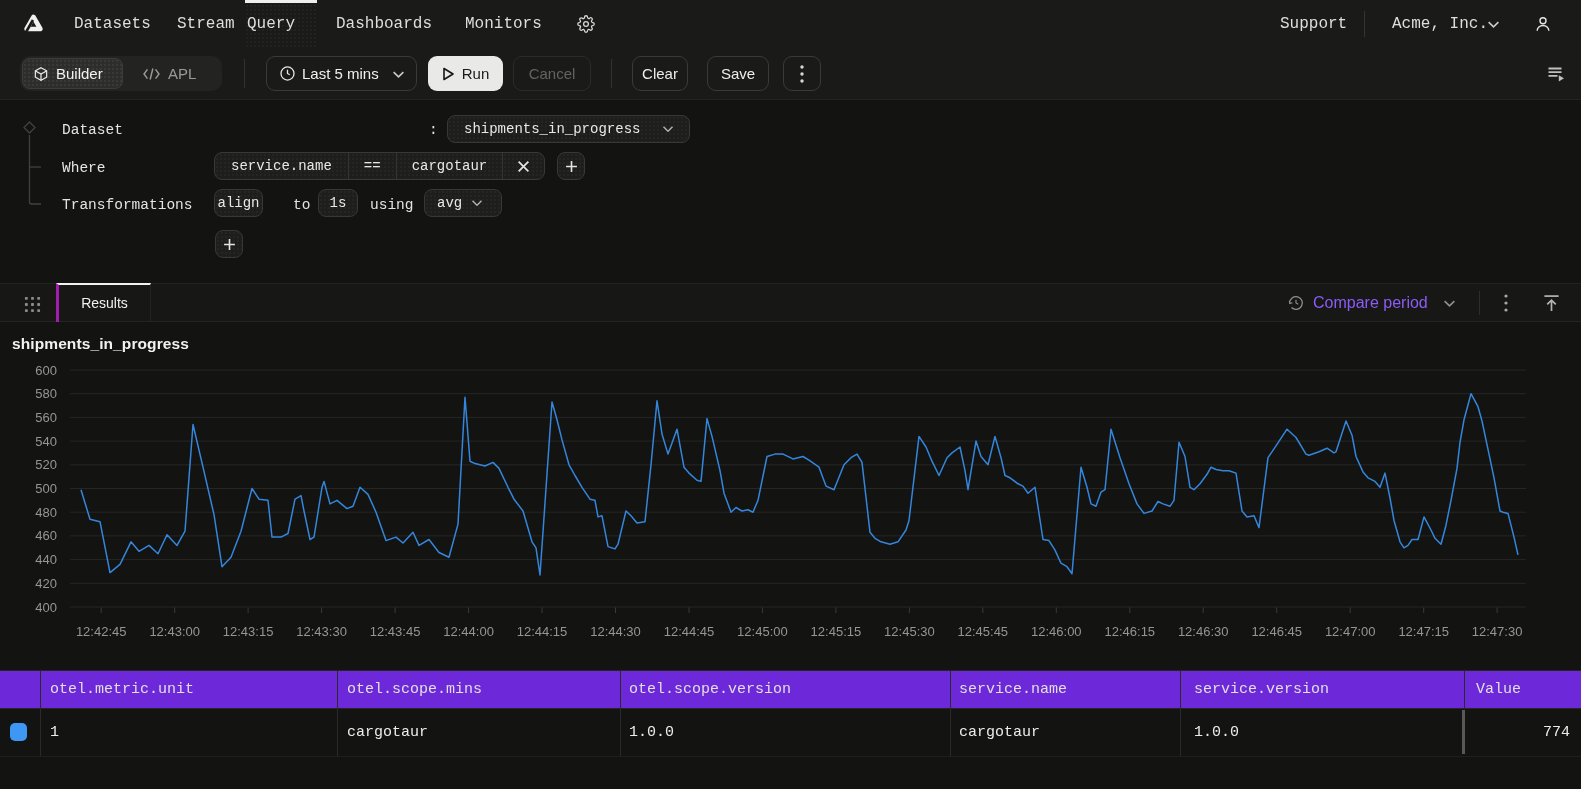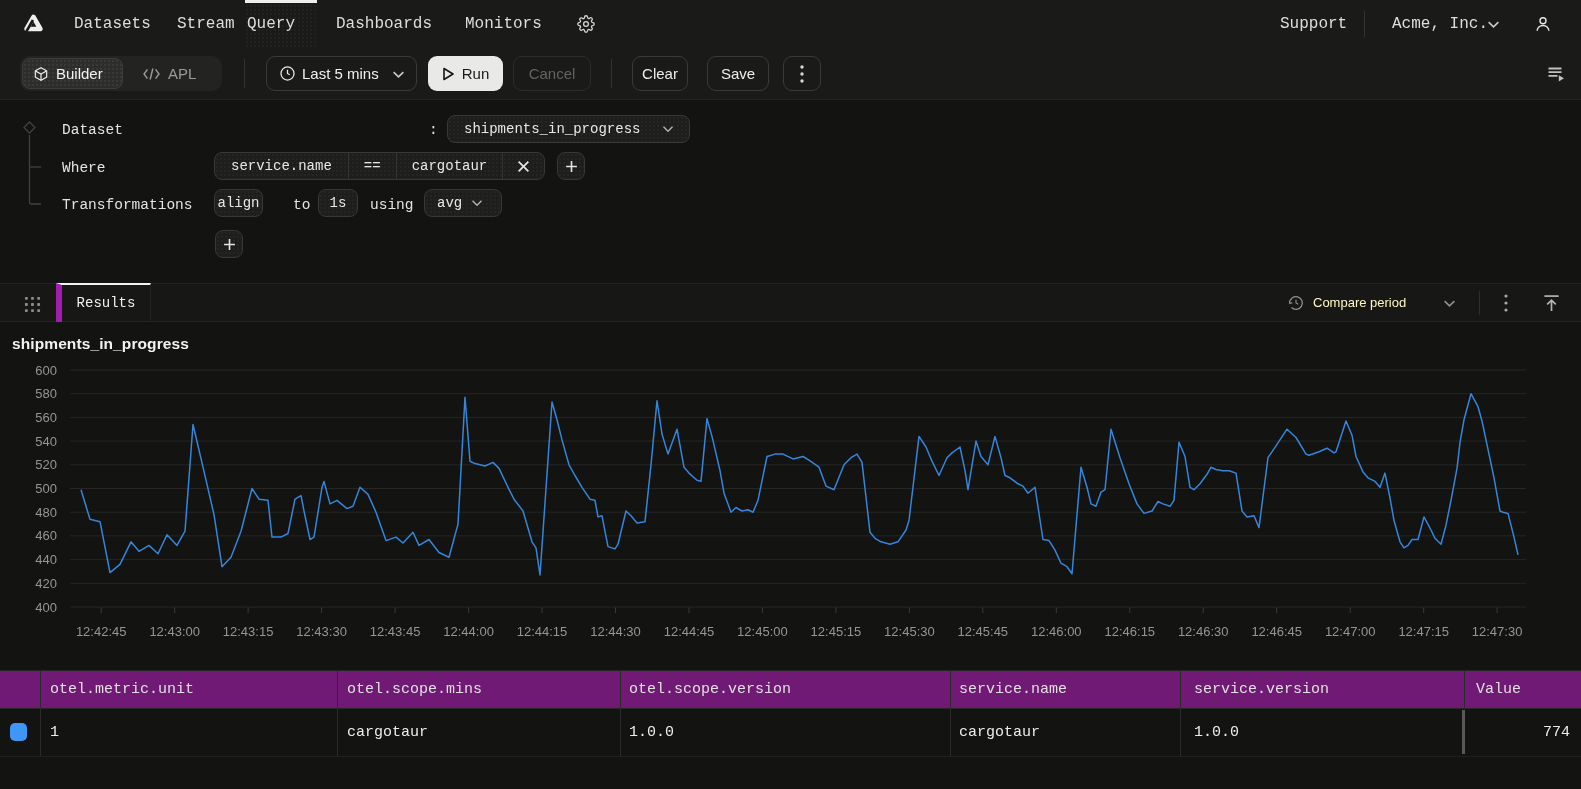--- a/index.html
+++ b/index.html
@@ -18,21 +18,21 @@
 .btn.bordered { border:1px solid #3a3a39; background:transparent; }
 
 .pill { position:absolute; height:28px; border:1px solid #383837; background:#1e1e1d; background-image:radial-gradient(rgba(255,255,255,0.03) 0.8px, transparent 0.9px); background-size:4px 4px; border-radius:8px; display:flex; align-items:center; font-family:"Liberation Mono", monospace; font-size:14px; color:#e8e8e6; }
 .blabel { position:absolute; font-family:"Liberation Mono", monospace; font-size:14.5px; color:#e4e4e2; }
 
 #rhead { position:absolute; left:0; top:283px; width:1581px; height:39px; background:#171716; border-top:1px solid #232322; border-bottom:1px solid #232322; }
 
 #chart { position:absolute; left:0; top:322px; width:1581px; height:348px; background:#131312; }
 
 #table { position:absolute; left:0; top:670px; width:1581px; height:119px; background:#131312; border-top:1px solid #262625; }
-#thead { position:absolute; left:0; top:0; width:1581px; height:38px; background:#701a75; border-bottom:1px solid #262625; }
+#thead { position:absolute; left:0; top:0; width:1581px; height:38px; background:#6d28d9; border-bottom:1px solid #262625; }
 #thead .th { position:absolute; top:0; height:38px; line-height:38px; font-family:"Liberation Mono", monospace; font-size:15px; color:#e0e0de; }
 #trow { position:absolute; left:0; top:38px; width:1581px; height:48px; border-bottom:1px solid #1f1f1e; }
 #trow .td { position:absolute; top:0; height:48px; line-height:48px; font-family:"Liberation Mono", monospace; font-size:15px; color:#ececea; }
 .vsep { position:absolute; width:1px; background:#2a2a29; }
 </style>
 </head>
 <body>
 
 <div id="nav">
   <div id="query-active-bg"></div>
@@ -162,27 +162,27 @@
     <rect x="1" y="1" width="3" height="3" rx="0.8"></rect>
       <rect x="7.5" y="1" width="3" height="3" rx="0.8"></rect>
       <rect x="14" y="1" width="3" height="3" rx="0.8"></rect>
     <rect x="1" y="7.5" width="3" height="3" rx="0.8"></rect>
       <rect x="7.5" y="7.5" width="3" height="3" rx="0.8"></rect>
       <rect x="14" y="7.5" width="3" height="3" rx="0.8"></rect>
     <rect x="1" y="14" width="3" height="3" rx="0.8"></rect>
       <rect x="7.5" y="14" width="3" height="3" rx="0.8"></rect>
       <rect x="14" y="14" width="3" height="3" rx="0.8"></rect>
   </svg>
-  <div class="abs" style="left:56px;top:-1px;width:95px;height:39px;border-left:6px solid #a21caf;border-right:1px solid #232322;border-top:2px solid #f2f2f0;line-height:37px;text-align:center;font-family:Liberation Mono, monospace;font-size:14px;color:#f0f0ee">Results</div>
+  <div class="abs" style="left:56px;top:-1px;width:95px;height:39px;border-left:3px solid #a21caf;border-right:1px solid #232322;border-top:2px solid #f2f2f0;line-height:37px;text-align:center;font-family:Liberation Sans, sans-serif;font-size:14px;color:#f0f0ee">Results</div>
   <svg class="abs" style="left:1287px;top:10px" width="18" height="18" viewBox="0 0 24 24" fill="none" stroke="#90908e" stroke-width="1.7">
     <path d="M3.5 12 a8.5 8.5 0 1 1 2.5 6"></path>
     <path d="M3.2 9 L3.7 12.6 L7.2 11.6" stroke-width="1.5"></path>
     <path d="M12 7.5 L12 12 L15 13.6" stroke-width="1.5"></path>
   </svg>
-  <div class="abs" style="left:1313px;top:0;height:38px;line-height:38px;font-size:13px;color:#fef9c3">Compare period</div>
+  <div class="abs" style="left:1313px;top:0;height:38px;line-height:38px;font-size:16px;color:#8b5cf6">Compare period</div>
   <svg class="abs" style="left:1443px;top:15px" width="13" height="9" viewBox="0 0 12 8" fill="none" stroke="#90908e" stroke-width="1.5">
       <path d="M1.5 1.8 L6 6.2 L10.5 1.8"></path>
     </svg>
   <div class="abs" style="left:1479px;top:7px;width:1px;height:24px;background:#2e2e2d"></div>
   <svg class="abs" style="left:1504px;top:10px" width="4" height="18" viewBox="0 0 4 18" fill="#a8a8a6">
       <circle cx="2" cy="2" r="1.6"></circle>
       <circle cx="2" cy="9" r="1.6"></circle>
       <circle cx="2" cy="16" r="1.6"></circle>
     </svg>
   <svg class="abs" style="left:1542px;top:10px" width="19" height="19" viewBox="0 0 20 20" fill="none" stroke="#b4b4b2" stroke-width="1.8">

